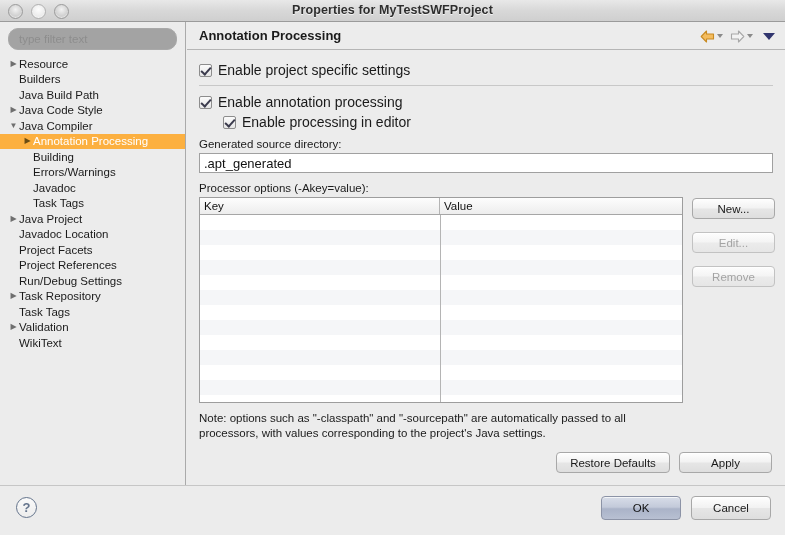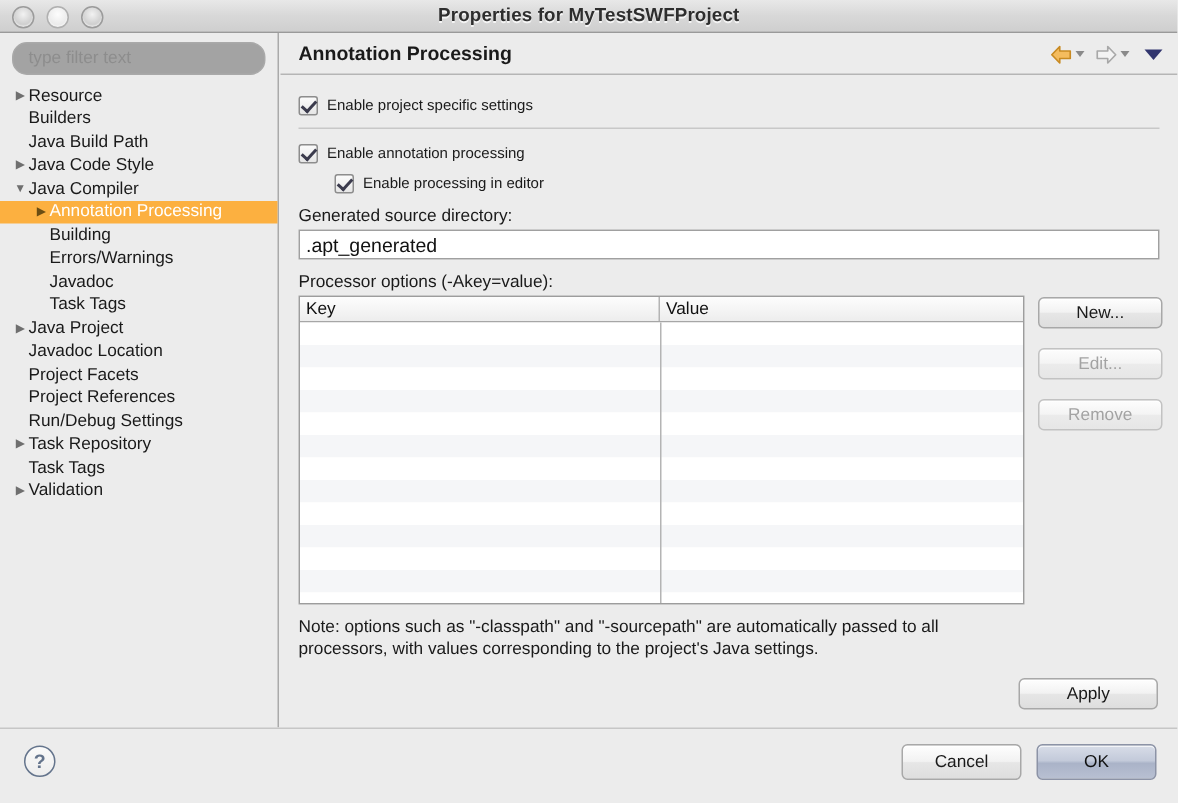--- a/index.html
+++ b/index.html
@@ -179,21 +179,21 @@
   }
   .cb.checked::after {
     content: "";
     position: absolute;
     left: 3px; top: 0px;
     width: 4px; height: 8px;
     border: solid #3b3b4d;
     border-width: 0 2px 2px 0;
     transform: rotate(42deg);
   }
-  .cbtext { font-size: 10px; color: #1a1a1a; }
+  .cbtext { font-size: 14px; color: #1a1a1a; }
 
   .sep {
     height: 1px;
     background: #c8c8c8;
     margin: 5px 0 6px 0;
   }
 
   .field-label {
     font-size: 11.5px;
     color: #1a1a1a;
@@ -421,20 +421,24 @@
             <span class="tree-label">Task Repository</span>
           </div>
           <div class="tree-item indent1">
             <span class="tw none"></span>
             <span class="tree-label">Task Tags</span>
           </div>
           <div class="tree-item indent1">
             <span class="tw right"><span class="glyph">▶</span></span>
             <span class="tree-label">Validation</span>
           </div>
+          <div class="tree-item indent1">
+            <span class="tw none"></span>
+            <span class="tree-label">WikiText</span>
+          </div>
         </div>
     </div>
 
     <div class="main">
 
       <div class="main-header">
         <div class="main-title">Annotation Processing</div>
         <div class="nav-icons">
           <div class="navbtn">
             <svg width="15" height="13" viewBox="0 0 15 13">
@@ -503,28 +507,29 @@
           <div class="side-buttons">
             <button class="btn wide">New...</button>
             <button class="btn wide disabled">Edit...</button>
             <button class="btn wide disabled">Remove</button>
           </div>
         </div>
 
         <div class="note">Note: options such as "-classpath" and "-sourcepath" are automatically passed to all processors, with values corresponding to the project's Java settings.</div>
 
         <div class="bottom-buttons">
+          <button class="btn restore">Restore Defaults</button>
           <button class="btn apply">Apply</button>
         </div>
 
       </div>
     </div>
   </div>
 
   <div class="footer">
     <div class="help">?</div>
     <div class="footer-buttons">
+      <button class="btn ok">OK</button>
       <button class="btn cancel">Cancel</button>
-      <button class="btn ok">OK</button>
     </div>
   </div>
 
 </div>
 
 </body></html>

